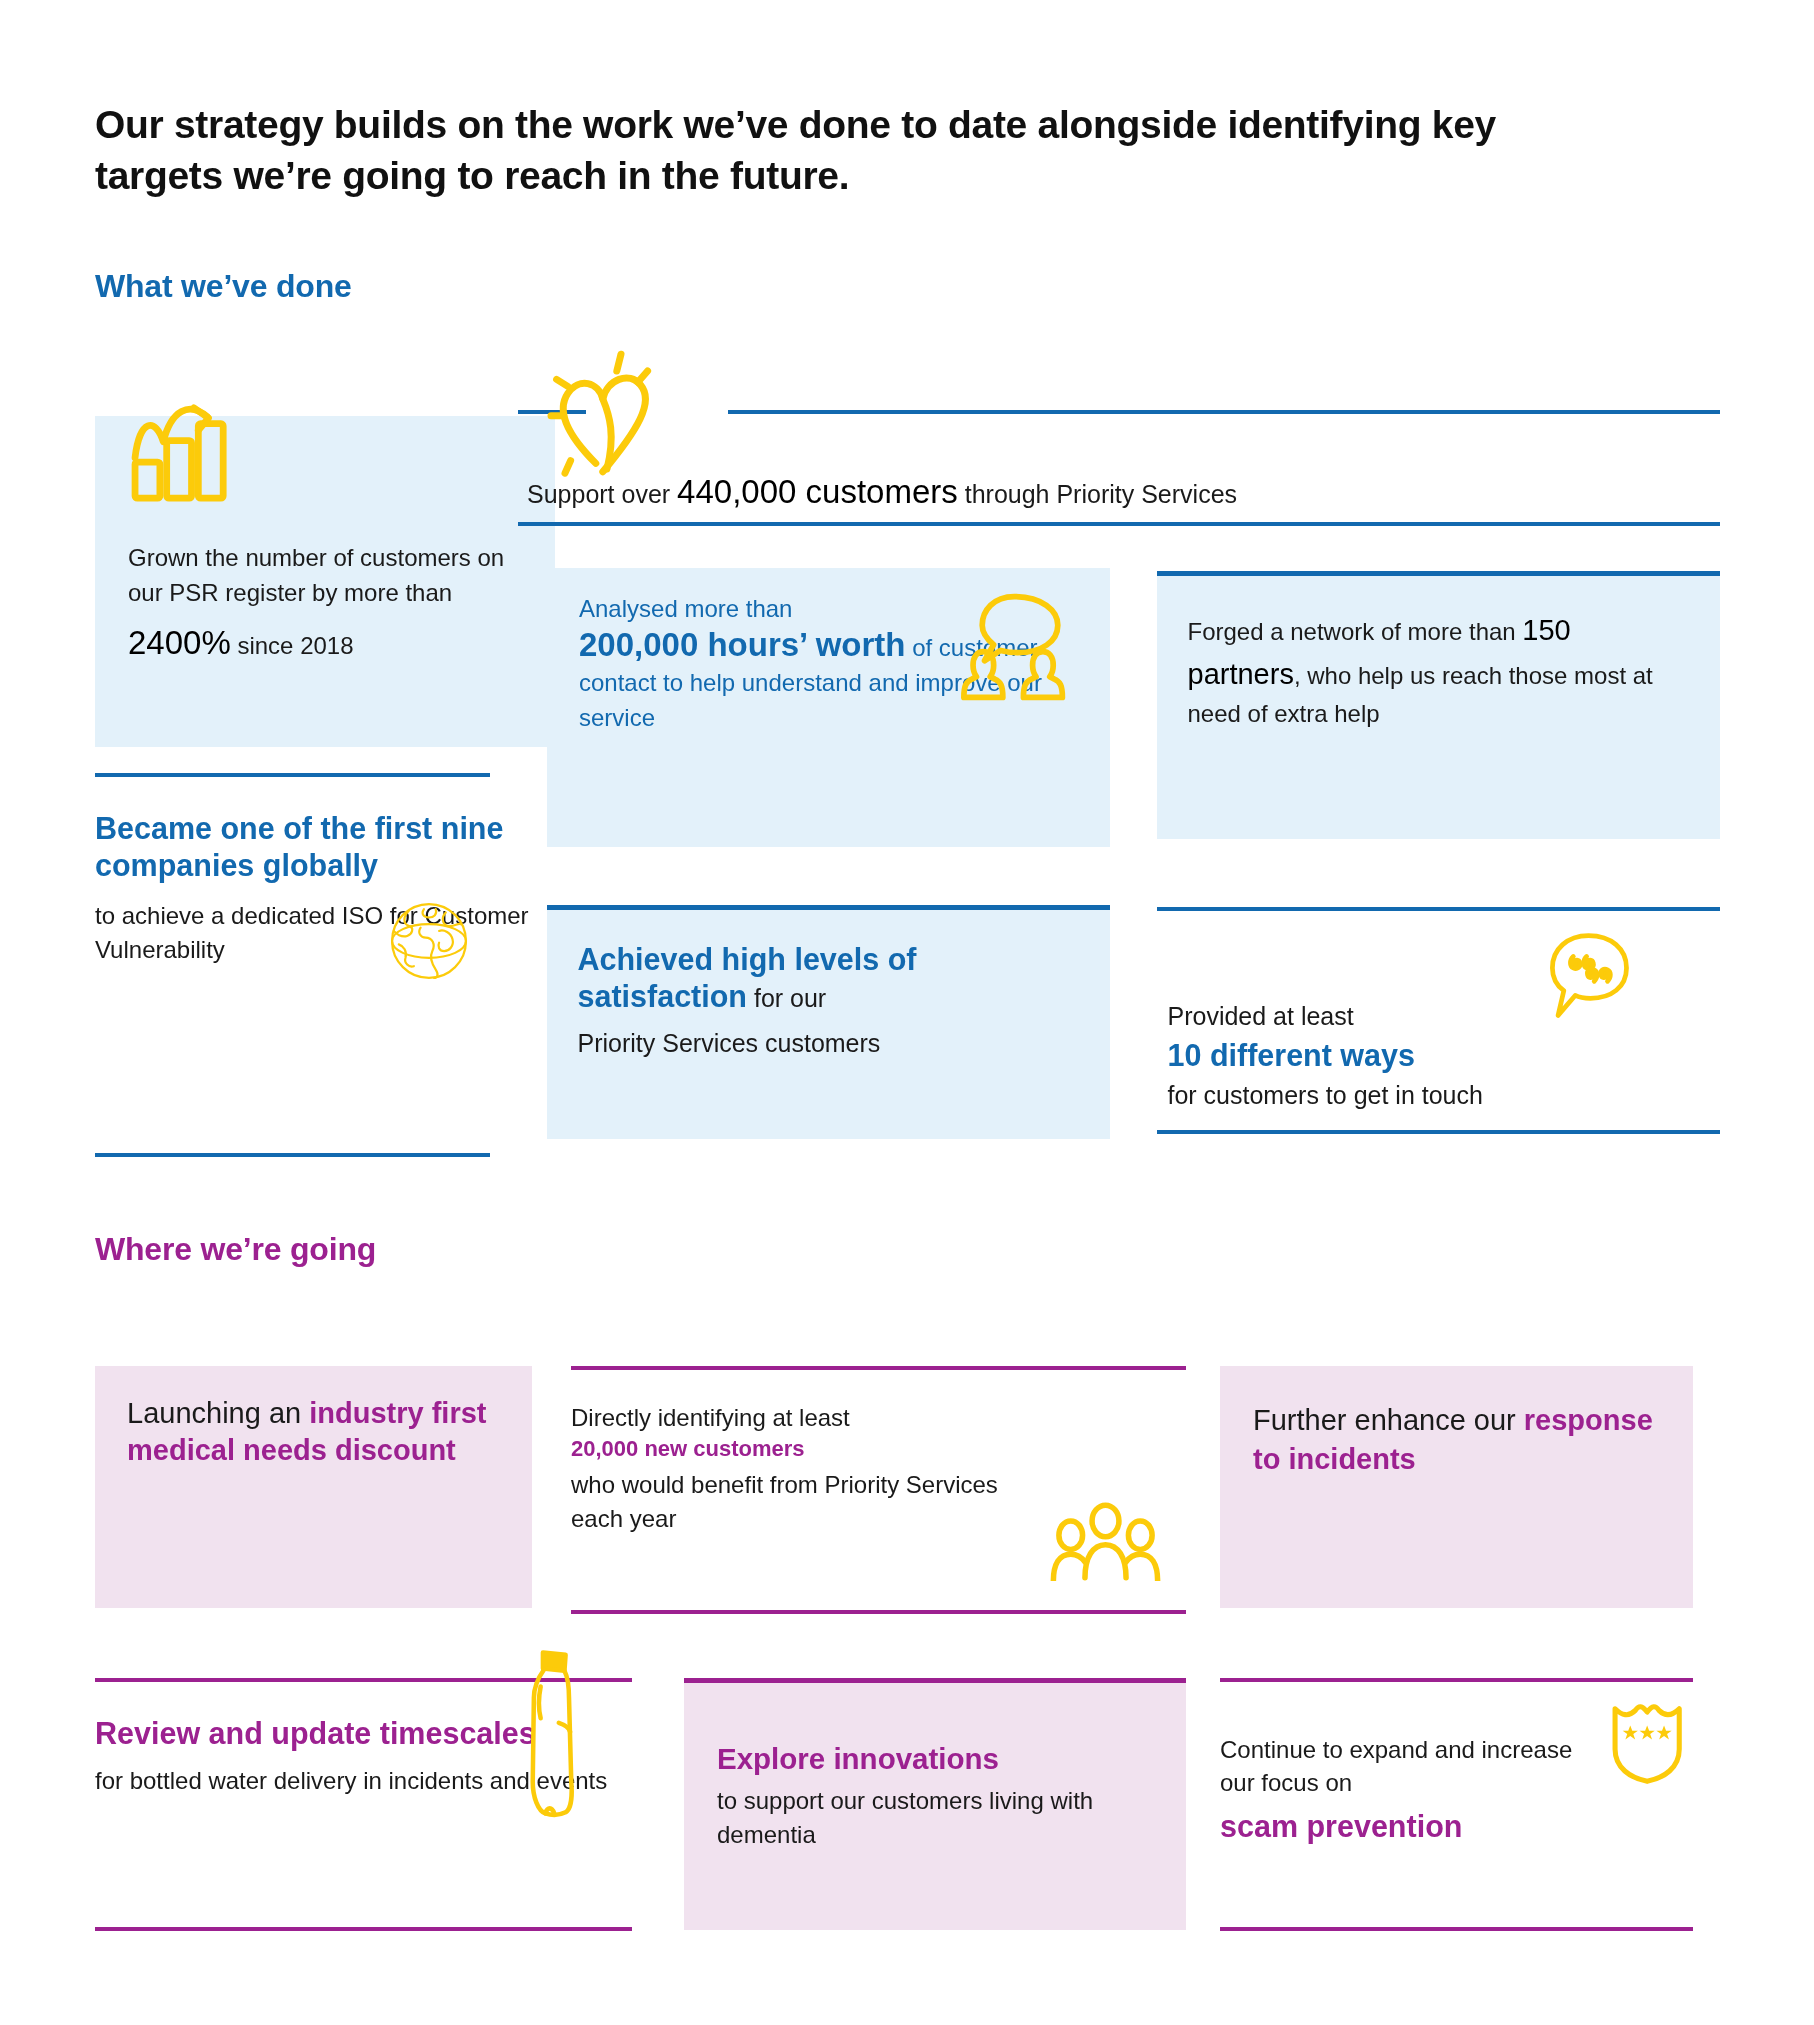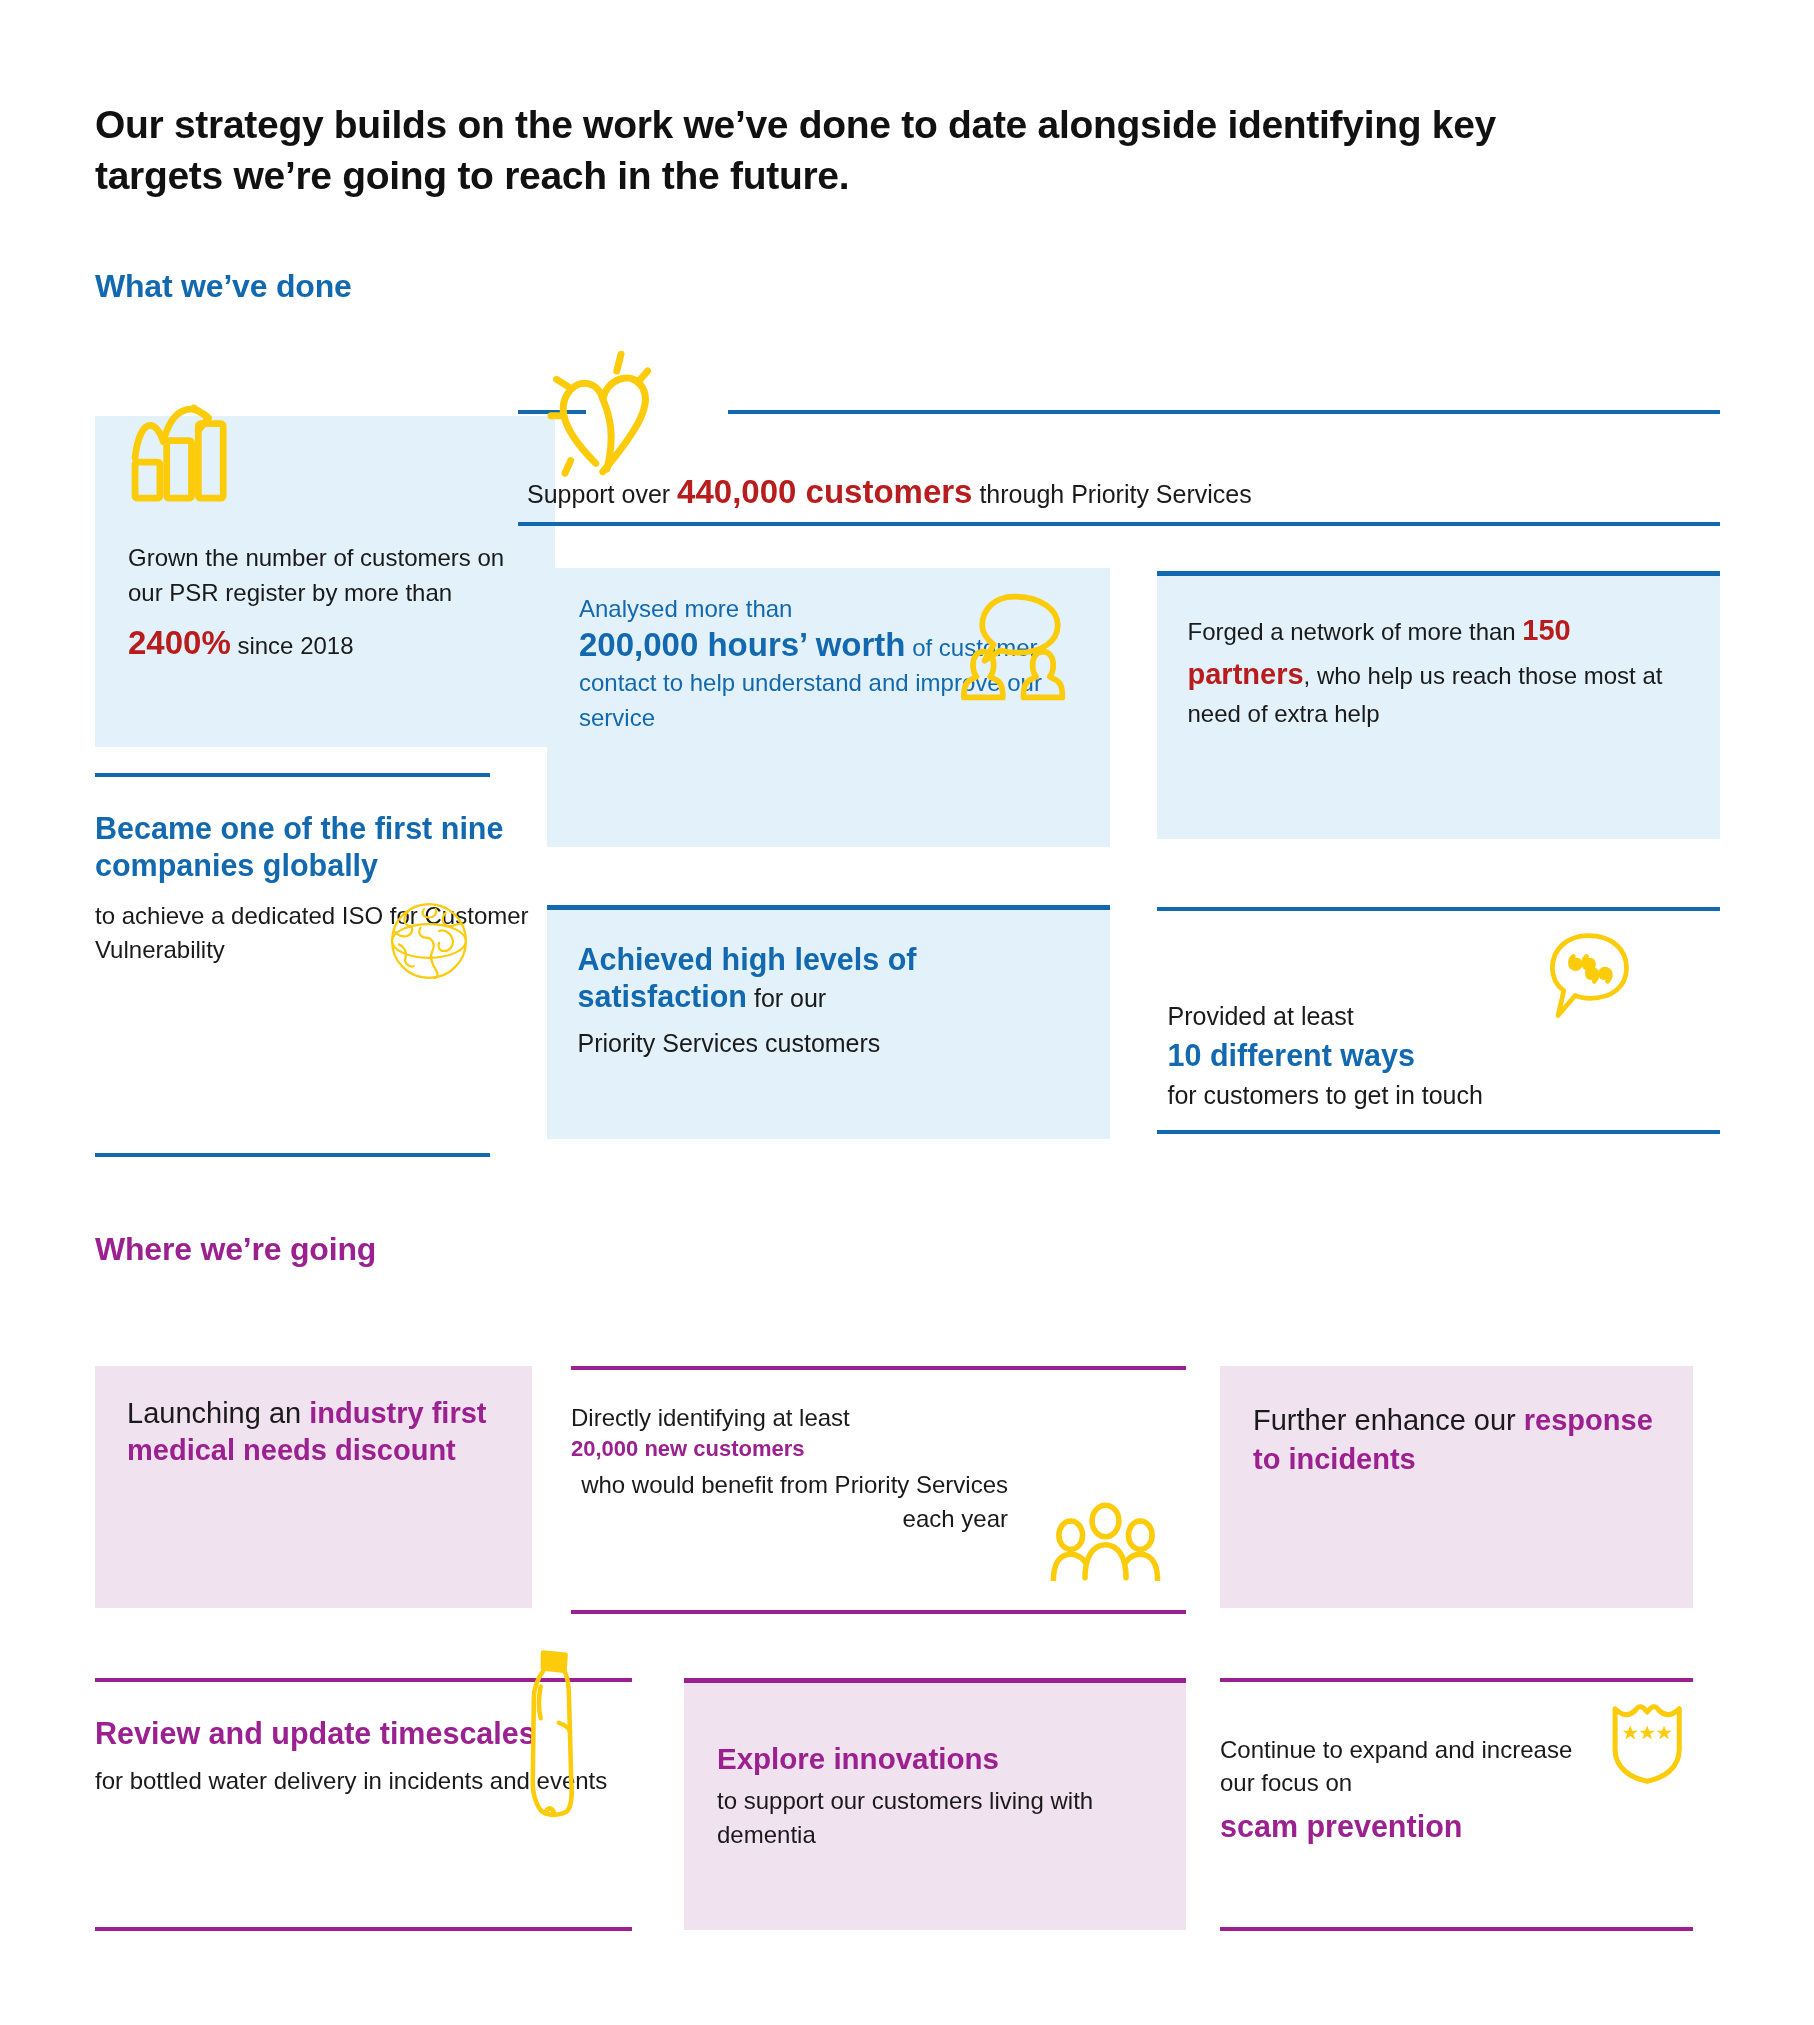--- a/index.html
+++ b/index.html
@@ -27,21 +27,21 @@
   
   .card { position: absolute; }
   .fill-blue { background: #E3F1FA; }
   .fill-pink { background: #F1E2EF; }
   .rule-top-blue   { border-top: 5.8px solid #1269AF; }
   .rule-top-purple { border-top: 5.8px solid #9C2190; }
   .hline-blue   { position:absolute; height:3.7px; background:#1269AF; }
   .hline-purple { position:absolute; height:3.7px; background:#9C2190; }
 
   .txt { color:#1a1a1a; }
-  .b-blue   { color:#b91c1c; font-weight:700; }
+  .b-blue   { color:#000000; font-weight:400; }
   .b-purple { color:#9C2190; font-weight:700; }
 
   
   #c-psr {
     left:95px; top:416px; width:460px; height:331px;
     padding: 124px 14px 0 33px;
   }
   #c-psr .body { font-size:24px; line-height:1.46; }
   #c-psr .big  { font-size:33px; margin-top:13.7px; }
   #ico-bars { position:absolute; left:126px; top:392px; width:113px; height:113px; }
@@ -107,21 +107,21 @@
   
   #g-launch { left:95px; top:1366px; width:437px; height:242px; padding:29px 32px 0 32px; }
   #g-launch .body { font-size:29px; line-height:1.28; }
 
   #g-20k { left:571px; top:1366px; width:615px; height:247px; }
   #g-20k .rtop { left:0; top:0; width:615px; }
   #g-20k .rbot { left:0; top:244px; width:615px; }
   #g-20k .inner { position:absolute; left:0; top:37px; width:615px; }
   #g-20k .l1 { font-size:24px; line-height:1.25; }
   #g-20k .l2 { font-size:22px; font-weight:700; color:#9C2190; line-height:1.22; margin-top:3.2px; }
-  #g-20k .l3 { font-size:24px; line-height:1.40; margin-top:5.3px;text-align:right; }
+  #g-20k .l3 { font-size:24px; line-height:1.40; margin-top:5.3px; }
   #ico-people { position:absolute; left:1049px; top:1502px; width:113px; height:79px; }
 
   #g-incidents { left:1220px; top:1366px; width:473px; height:242px; padding:35px 32px 0 33px; }
   #g-incidents .body { font-size:29px; line-height:1.33; }
 
   
   #g-review { left:95px; top:1678px; width:537px; height:252px; }
   #g-review .rtop { left:0; top:0; width:537px; }
   #g-review .rbot { left:0; top:249px; width:537px; }
   #g-review .inner { position:absolute; left:0; top:37px; width:537px; }

